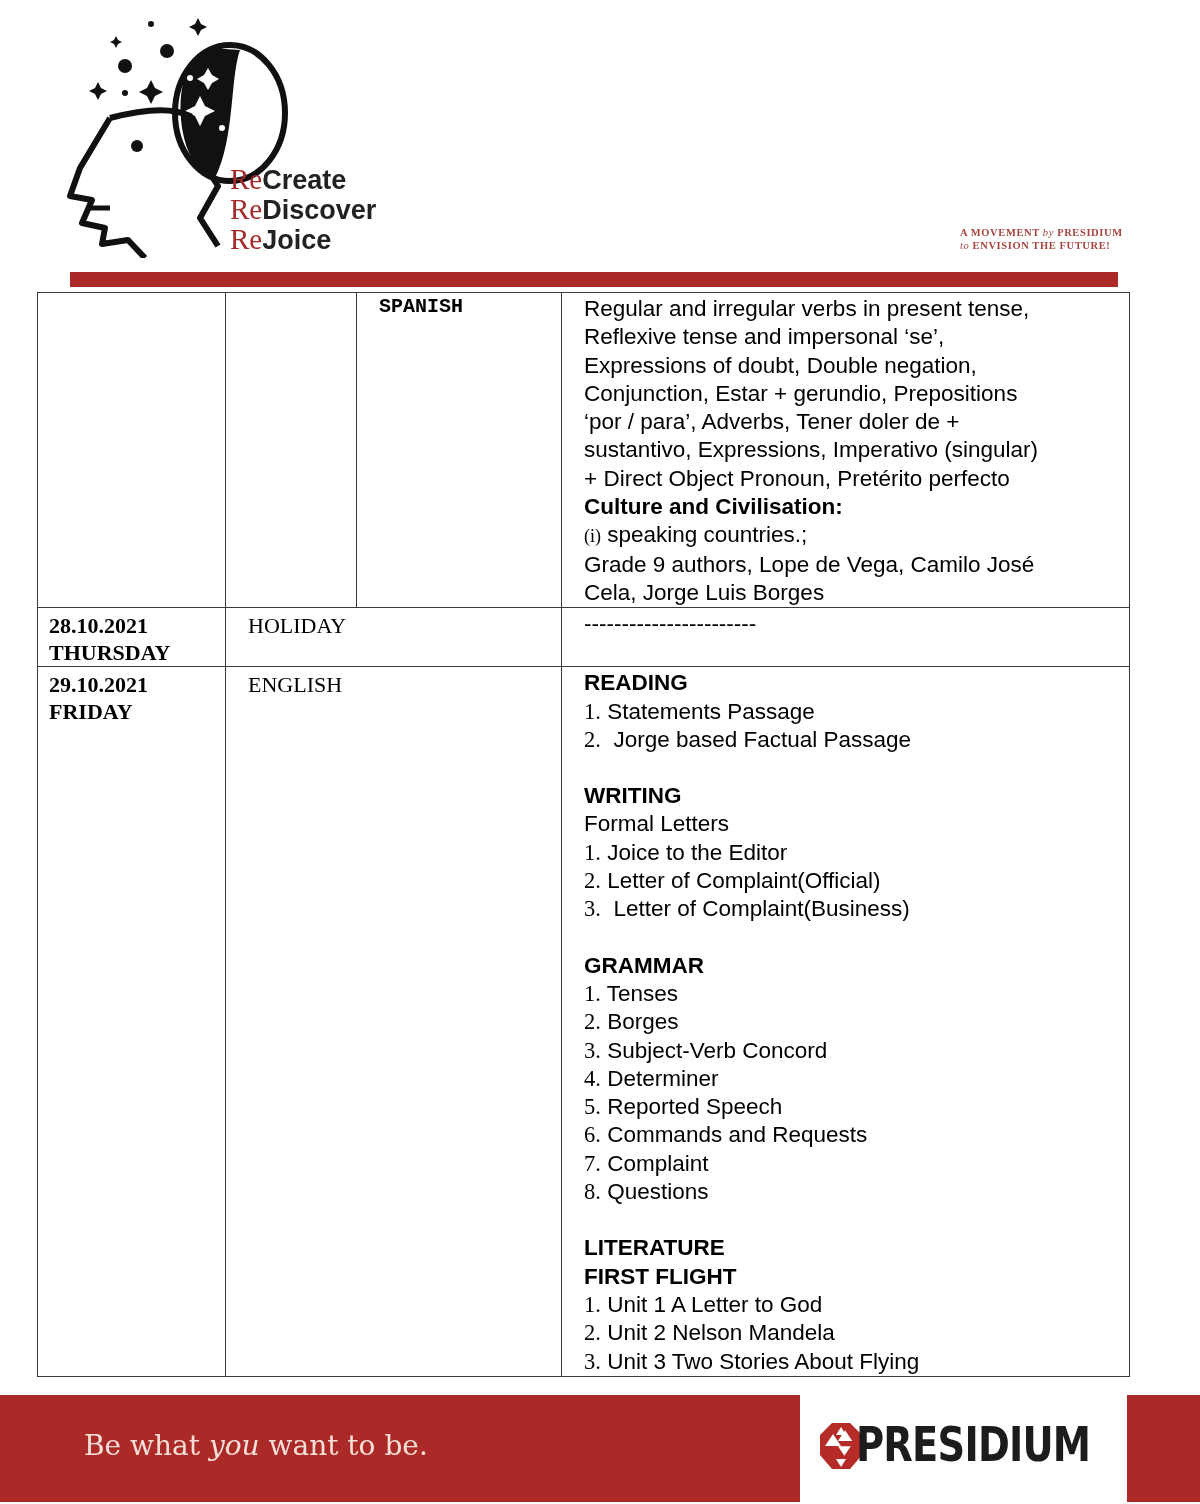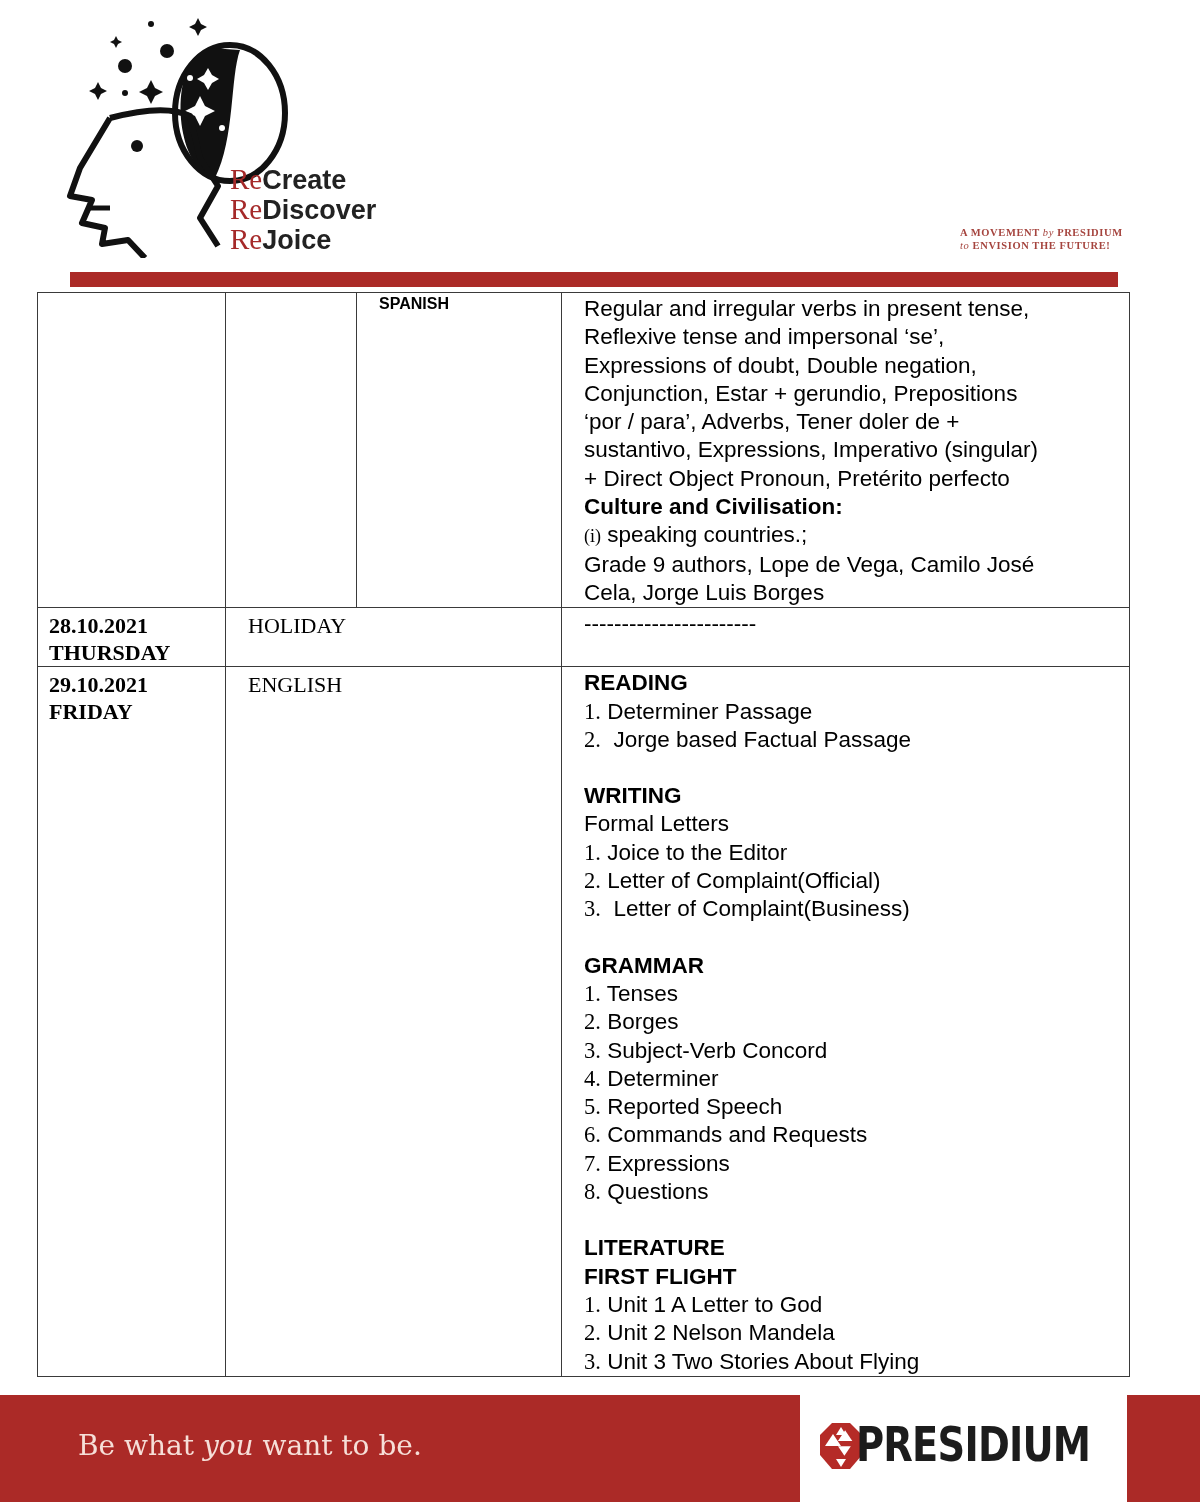--- a/index.html
+++ b/index.html
@@ -33,37 +33,37 @@
   }
   .date-cell {
     font-family: "Liberation Serif", serif; font-weight: bold; font-size: 22px; line-height: 27px;
     padding: 4px 0 0 11px !important;
   }
   .subj-cell {
     font-family: "Liberation Serif", serif; font-weight: normal; font-size: 22px; line-height: 27px;
     padding: 4px 0 0 22px !important;
   }
   .subj-sans {
-    font-family: Liberation Sans, sans-serif; font-weight: bold; font-size: 16px;
+    font-family: Liberation Mono, monospace; font-weight: bold; font-size: 20px;
     padding: 2px 0 0 22px !important;
     border-radius: 29px;
   }
   .content-cell {
     font-size: 22.5px; line-height: 28.3px; padding: 2px 6px 0 22px !important; margin-top: 8px;
   }
   .content-cell .head { font-weight: bold; }
   .content-cell .num { font-family: "Liberation Serif", serif; }
   .content-cell .small-serif { font-family: "Liberation Serif", serif; font-size: 18px; }
   .gap { height: 28px; }
 
   .footer-left {
     position: absolute; left: 0; top: 1395px; width: 800px; height: 107px; background: #ab2a27;
   }
   .footer-slogan {
-    position: absolute; left: 78px; top: 1429px;
+    position: absolute; left: 84px; top: 1429px;
     font-family: "DejaVu Serif", serif; font-size: 28px; color: #f6dfd8;
   }
   .footer-slogan i { font-family: "DejaVu Serif", serif; }
   .footer-right { position: absolute; left: 1127px; top: 1395px; width: 73px; height: 107px; background: #ab2a27; }
   .brand { position: absolute; left: 818px; top: 1415px; width: 300px; height: 70px; }
   .brand-text {
     position: absolute; left: 856px; top: 1416px;
     font-family: "DejaVu Sans", sans-serif; font-weight: bold; font-size: 48px;
     color: #1c1c1c; letter-spacing: -1px; transform: scaleX(0.8); transform-origin: left;
   }
@@ -145,37 +145,37 @@
   </tr>
 
   <tr style="height:710px">
     <td class="date-cell">
       <div>29.10.2021</div>
       <div>FRIDAY</div>
     </td>
     <td class="subj-cell" colspan="2"><span>ENGLISH</span></td>
     <td class="content-cell">
       <div class="head">READING</div>
-      <div><span class="num">1.</span><span style="white-space:pre"> Determiner Passage</span></div>
+      <div><span class="num">1.</span><span style="white-space:pre"> Statements Passage</span></div>
       <div><span class="num">2.</span><span style="white-space:pre">  Jorge based Factual Passage</span></div>
       <div class="gap"></div>
       <div class="head">WRITING</div>
       <div>Formal Letters</div>
       <div><span class="num">1.</span><span style="white-space:pre"> Joice to the Editor</span></div>
       <div><span class="num">2.</span><span style="white-space:pre"> Letter of Complaint(Official)</span></div>
       <div><span class="num">3.</span><span style="white-space:pre">  Letter of Complaint(Business)</span></div>
       <div class="gap"></div>
       <div class="head">GRAMMAR</div>
       <div><span class="num">1.</span><span style="white-space:pre"> Tenses</span></div>
       <div><span class="num">2.</span><span style="white-space:pre"> Borges</span></div>
       <div><span class="num">3.</span><span style="white-space:pre"> Subject-Verb Concord</span></div>
       <div><span class="num">4.</span><span style="white-space:pre"> Determiner</span></div>
       <div><span class="num">5.</span><span style="white-space:pre"> Reported Speech</span></div>
       <div><span class="num">6.</span><span style="white-space:pre"> Commands and Requests</span></div>
-      <div><span class="num">7.</span><span style="white-space:pre"> Expressions</span></div>
+      <div><span class="num">7.</span><span style="white-space:pre"> Complaint</span></div>
       <div><span class="num">8.</span><span style="white-space:pre"> Questions</span></div>
       <div class="gap"></div>
       <div class="head">LITERATURE</div>
       <div class="head">FIRST FLIGHT</div>
       <div><span class="num">1.</span><span style="white-space:pre"> Unit 1 A Letter to God</span></div>
       <div><span class="num">2.</span><span style="white-space:pre"> Unit 2 Nelson Mandela</span></div>
       <div><span class="num">3.</span><span style="white-space:pre"> Unit 3 Two Stories About Flying</span></div>
     </td>
   </tr>
 </tbody>

